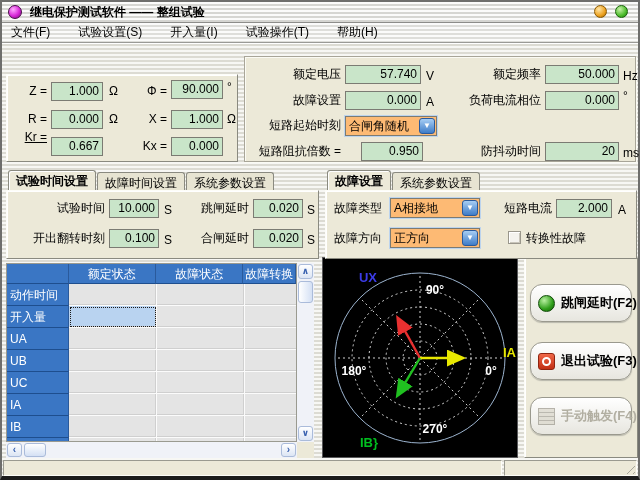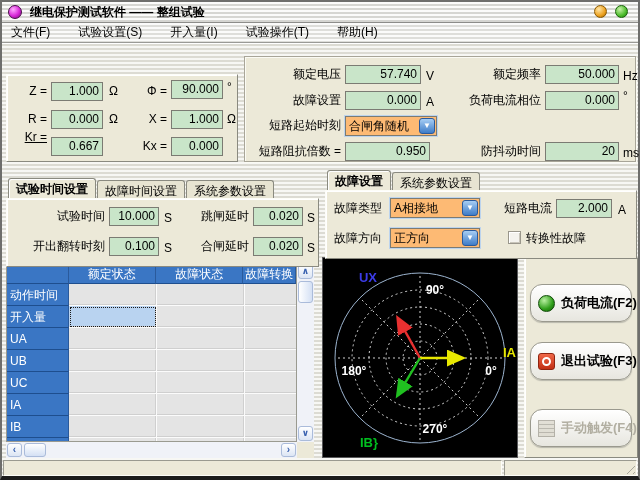--- a/index.html
+++ b/index.html
@@ -156,27 +156,27 @@
     <span class="fld" style="left:300px;top:34px;width:74px;">0.000</span>
     <span class="unit" style="left:378px;top:30px;">°</span>
 
     <span class="lbl" style="left:0;top:59px;width:96px;">短路起始时刻</span>
     <div class="dd" style="left:100px;top:59px;width:92px;">
       <span class="dd-val">合闸角随机</span>
       <span class="dd-btn">▼</span>
     </div>
 
     <span class="lbl" style="left:0;top:85px;width:96px;">短路阻抗倍数 =</span>
-    <span class="fld" style="left:100px;top:85px;width:85px;">0.950</span>
+    <span class="fld" style="left:116px;top:85px;width:62px;">0.950</span>
     <span class="lbl" style="left:196px;top:85px;width:100px;">防抖动时间</span>
     <span class="fld" style="left:300px;top:85px;width:74px;">20</span>
     <span class="unit" style="left:378px;top:87px;">ms</span>
   </div>
 
-  <div class="tabctrl" style="left:4px;top:168px;width:313px;height:89px;margin-top:8px;">
+  <div class="tabctrl" style="left:4px;top:168px;width:313px;height:89px;">
     <div class="tabs">
       <span class="tab active">试验时间设置</span>
       <span class="tab">故障时间设置</span>
       <span class="tab">系统参数设置</span>
     </div>
     <div class="tabbody">
       <span class="lbl" style="left:0;top:8px;width:98px;">试验时间</span>
       <span class="fld" style="left:102px;top:8px;width:50px;">10.000</span>
       <span class="unit" style="left:157px;top:10px;">S</span>
       <span class="lbl" style="left:176px;top:8px;width:66px;">跳闸延时</span>
@@ -325,27 +325,27 @@
       </g>
       <text x="45" y="24" font-size="13" font-weight="bold" fill="#3b3be8" text-anchor="middle">UX</text>
       <text x="193" y="99" font-size="13" font-weight="bold" fill="#e8e800" text-anchor="end">IA</text>
       <text x="46" y="189" font-size="13" font-weight="bold" fill="#00c020" text-anchor="middle">IB}</text>
     </svg>
   </div>
 
   <div class="actions">
     <div class="abtn" style="top:26px;">
       <span class="ic ic-start"></span>
-      <span>负荷电流(F2)</span>
+      <span>跳闸延时(F2)</span>
     </div>
     <div class="abtn" style="top:84px;">
       <span class="ic ic-exit"></span>
       <span>退出试验(F3)</span>
     </div>
-    <div class="abtn disabled" style="top:139px;margin-top:12px;">
+    <div class="abtn disabled" style="top:139px;">
       <span class="ic ic-manual"></span>
       <span>手动触发(F4)</span>
     </div>
   </div>
 
   <div class="status" style="left:1px;width:499px;"></div>
   <div class="status" style="left:502px;width:133px;">
     <span class="grip"></span>
   </div>
 

